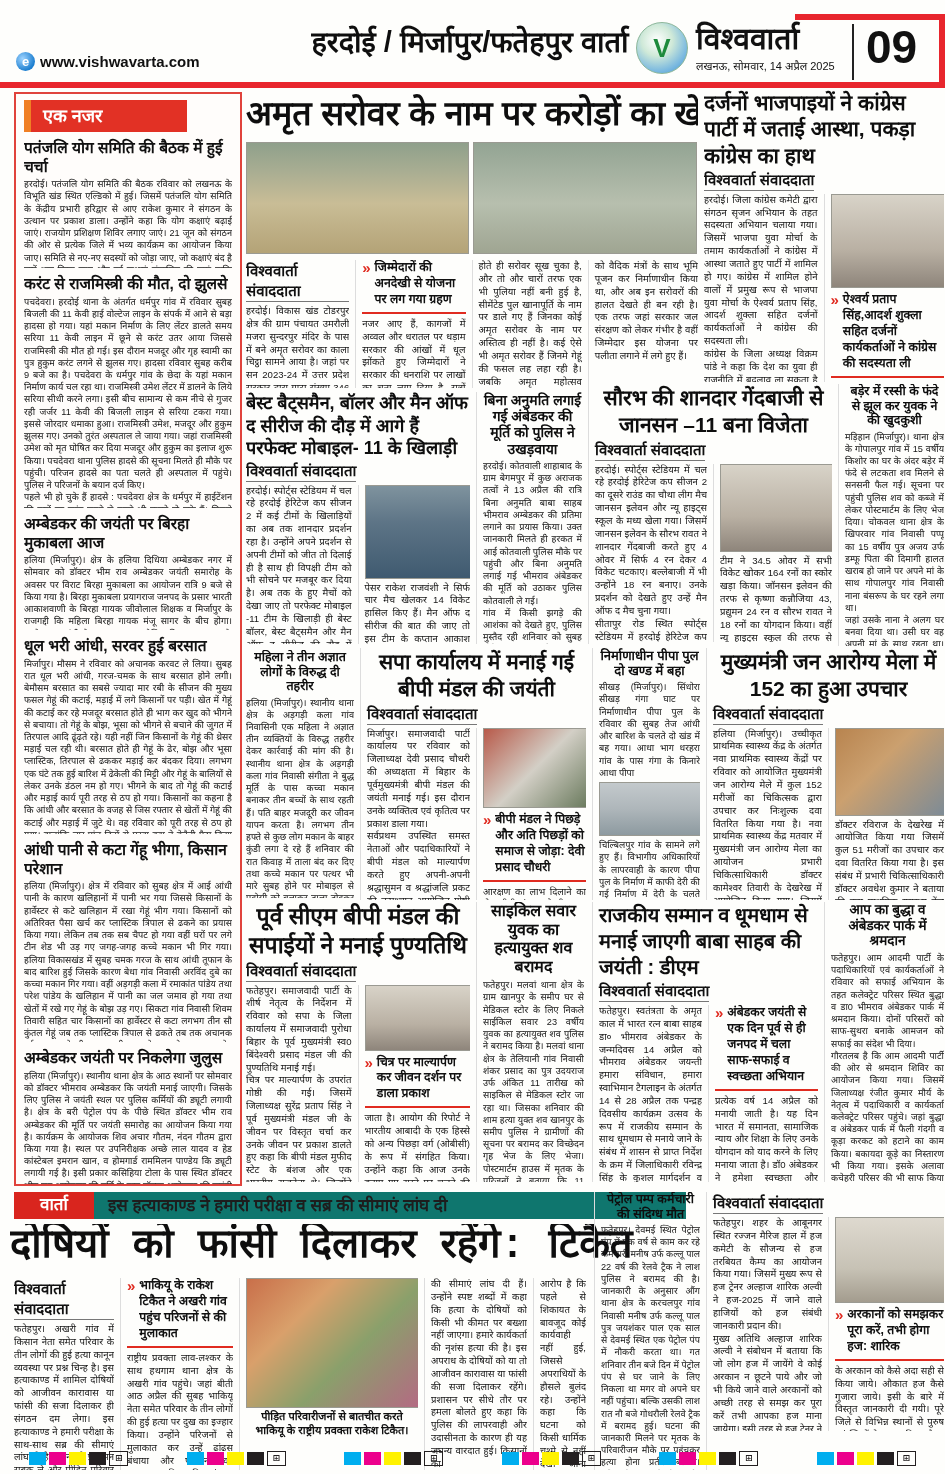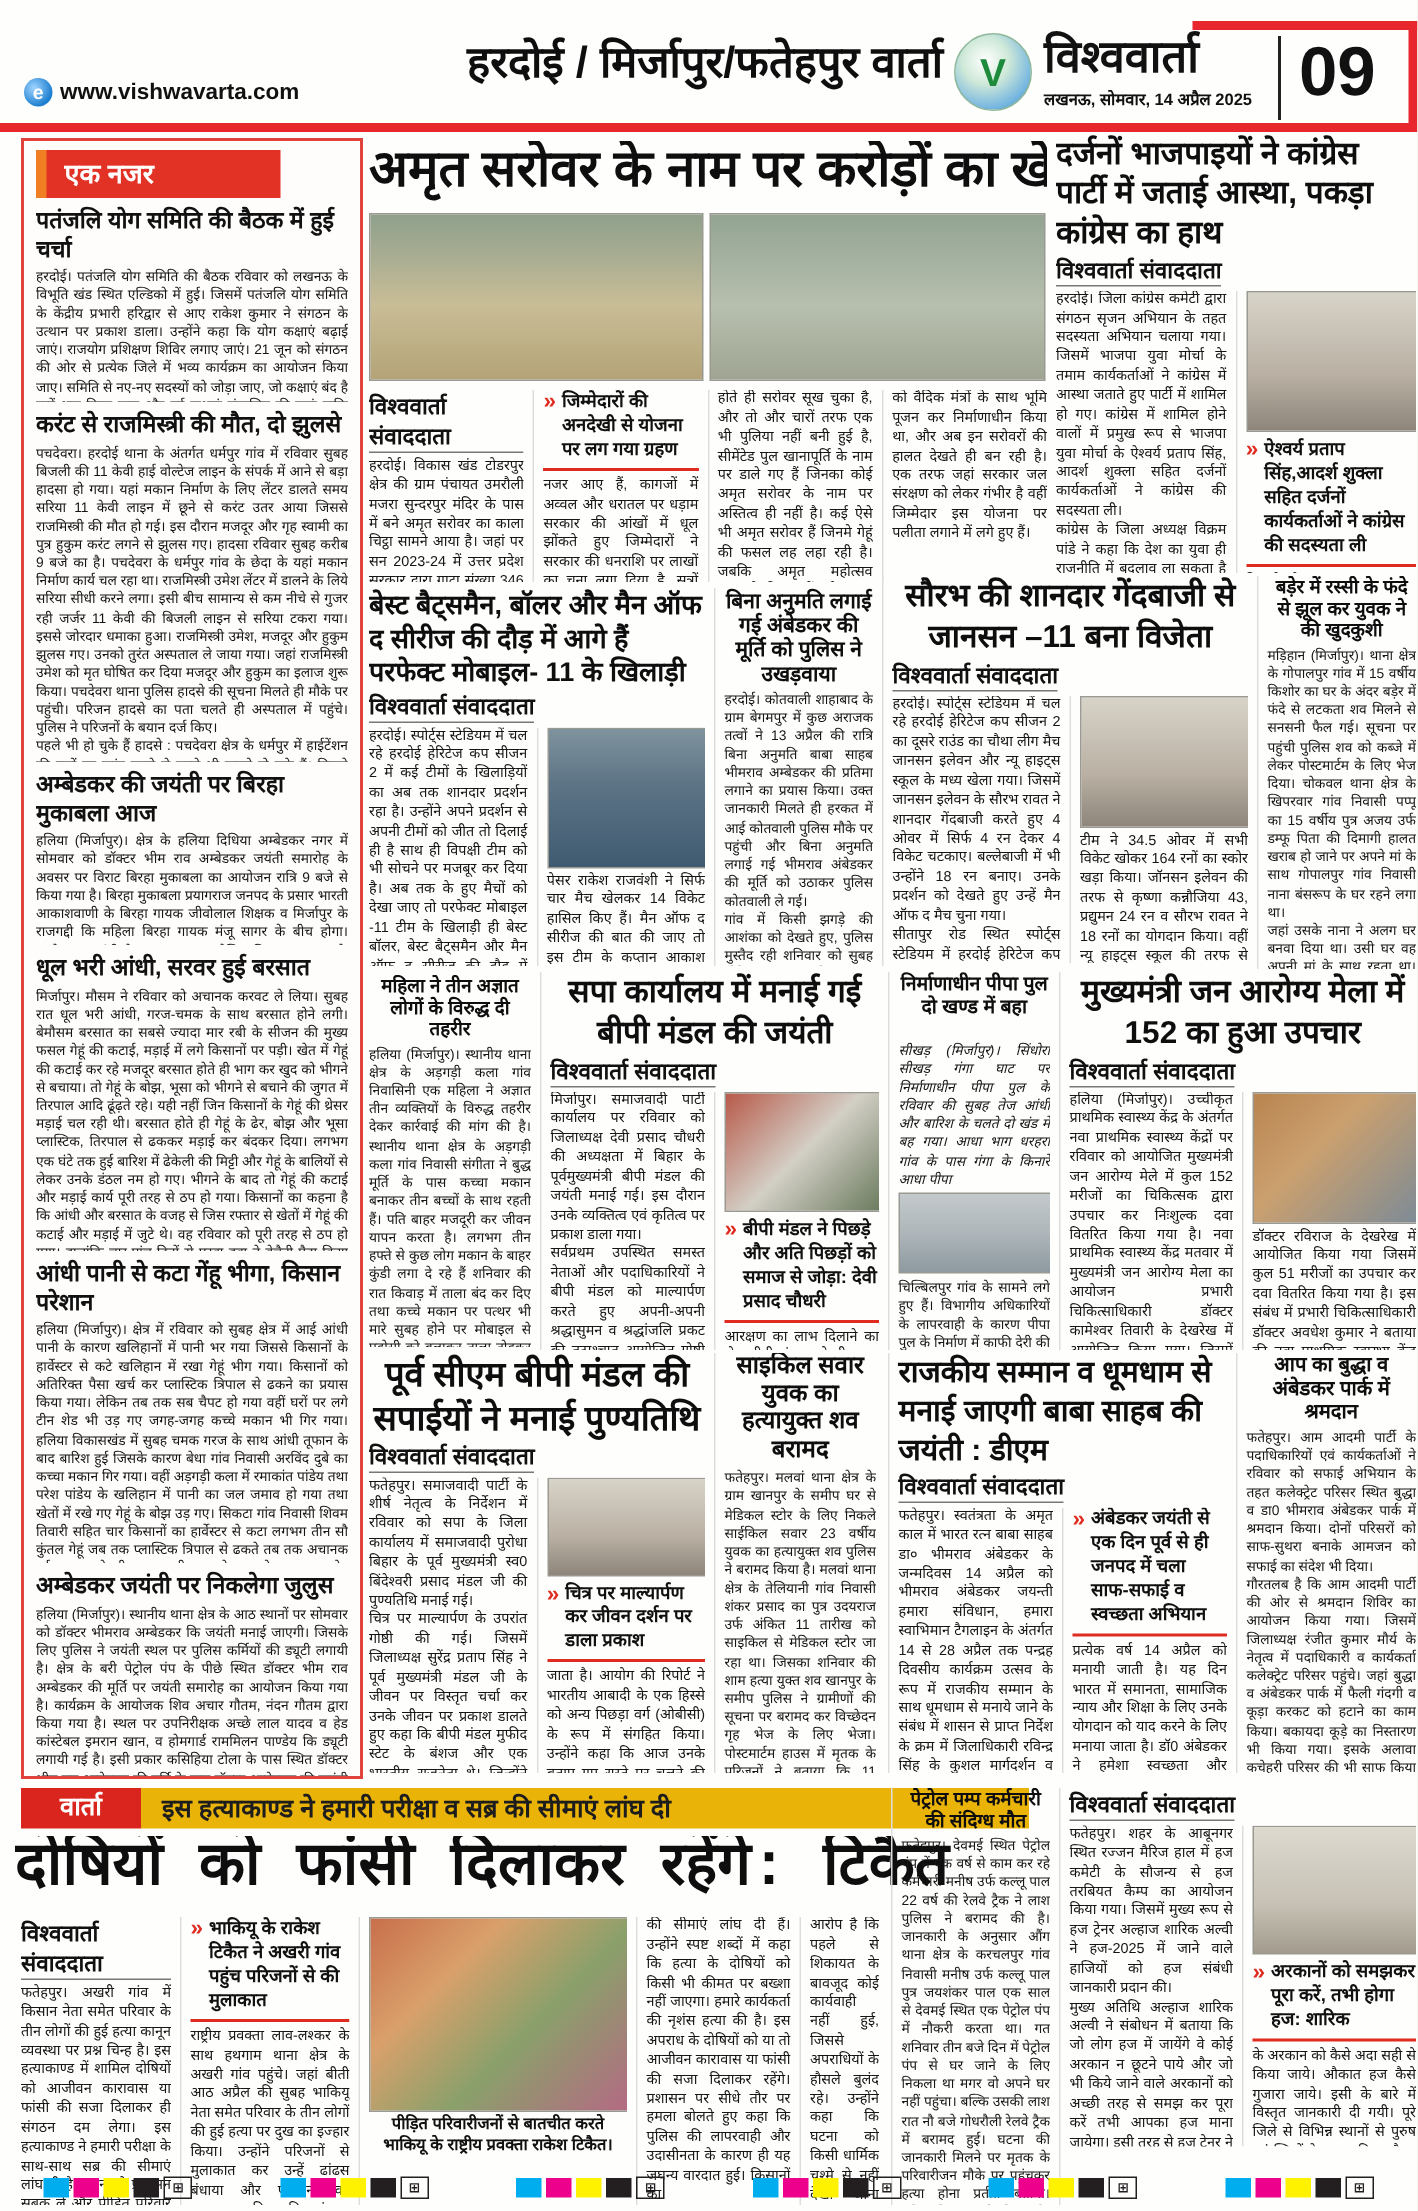--- a/index.html
+++ b/index.html
@@ -34,36 +34,36 @@
   
   #site{left:16px;top:52px;display:flex;align-items:center;gap:5px;font-weight:bold;font-size:15px;}
   #eicon{width:19px;height:19px;border-radius:50%;background:radial-gradient(circle at 35% 35%,#9fd4ff,#1d7fd0 70%);
          color:#fff;font-size:13px;font-weight:bold;text-align:center;line-height:19px;}
   #secthead{left:250px;top:26px;width:440px;font-size:29px;}
   #masthead{left:636px;top:22px;display:flex;gap:8px;align-items:center;}
   #globe{width:50px;height:50px;border-radius:50%;
          background:radial-gradient(circle at 40% 35%,#ffffff 0%,#cfe9d8 35%,#79b8e0 70%,#3e8fc4 100%);
          border:1px solid #8db79a;color:#1d8a3c;font-size:26px;font-weight:bold;text-align:center;line-height:50px;}
   #papername{font-size:30px;font-weight:bold;line-height:1;}
-  #edition{font-size:11px;font-weight:bold;margin-top:4px;}
+  #edition{font-size:11px;font-weight:normal;margin-top:4px;}
   #hdr-vline{left:852px;top:24px;width:2px;height:56px;background:#222;}
   #pageno{left:866px;top:24px;font-size:46px;font-weight:bold;line-height:1;}
   .redframe-top{left:795px;top:14px;width:150px;height:6px;background:#e8262d;}
   .redframe-right{left:939px;top:14px;width:6px;height:68px;background:#e8262d;}
   #redrule{left:0;top:82px;width:945px;height:6px;background:#e8262d;}
   
   #onelook{left:14px;top:92px;width:228px;height:1094px;border:2px solid #e0433c;padding:6px 8px;overflow:hidden;background:#fffdfb;}
   #onelook-tab{width:132px;background:#e23125;border-left:7px solid #f07f24;color:#fff;
                font-weight:bold;font-size:18px;padding:3px 12px 5px;margin-bottom:4px;}
   .ol-art{overflow:hidden;margin-bottom:4px;}
   .ol-art h3{font-size:15.5px;font-weight:bold;line-height:1.2;margin:3px 0 2px;}
   
   #varta-label{left:14px;top:1192px;width:80px;height:27px;background:#d9251e;color:#fff;
                font-weight:bold;font-size:17px;text-align:center;line-height:26px;}
-  #strip{left:94px;top:1192px;width:592px;height:27px;background:#eab308;font-weight:bold;
+  #strip{left:94px;top:1192px;width:592px;height:27px;background:#0f766e;font-weight:bold;
          font-size:17px;line-height:27px;padding-left:14px;color:#1d1d1d;}
   #regs{left:0;top:1446px;width:945px;height:24px;display:flex;justify-content:space-around;align-items:center;}
   .reg{display:flex;gap:3px;align-items:center;}
   .sq{width:17px;height:13px;display:inline-block;}
   .sq-c{background:#00aeef;}.sq-m{background:#ec008c;}.sq-y{background:#fff200;}.sq-k{background:#231f20;}
   .crossbox{width:17px;height:13px;border:1.5px solid #231f20;display:flex;align-items:center;justify-content:center;
             font-size:9px;color:#231f20;font-weight:bold;line-height:1;}
 </style>
 </head>
 <body>
@@ -223,21 +223,21 @@
           <span>बीपी मंडल ने पिछड़े और अति पिछड़ों को समाज से जोड़ा: देवी प्रसाद चौधरी</span>
         </div>
         <p class="b">आरक्षण का लाभ दिलाने का श्रेय बीपी मंडल को ही जाता है।
 कहा कि पिछड़ों, शोषित लोकतांत्रिक अधिकार दिलाने व सामाजिक न्याय के योद्धा एवं बिहार के पूर्वमुख्यमंत्री बीपी मंडल एक ऐसे नेता थे, जो हमेशा गरीबों, नौजवानों व्यापारियों और हर तबके के लोगों की लड़ाई लड़ने का काम किया।</p>
       </div>
     </div>
   </div>
 
   <div class="abs" style="left:592px;top:648px;width:108px;height:252px;overflow:hidden;border-left:1px solid #ddd;padding-left:6px;">
     <h3 class="hl center" style="font-size:13px;">निर्माणाधीन पीपा पुल दो खण्ड में बहा</h3>
-    <p class="bs" style="margin-top:16px;font-style:italic;">सीखड़ (मिर्जापुर)। सिंधोरा सीखड़ गंगा घाट पर निर्माणाधीन पीपा पुल के रविवार की सुबह तेज आंधी और बारिश के चलते दो खंड में बह गया। आधा भाग धरहरा गांव के पास गंगा के किनारे आधा पीपा</p>
+    <p class="bs" style="margin-top:3px;">सीखड़ (मिर्जापुर)। सिंधोरा सीखड़ गंगा घाट पर निर्माणाधीन पीपा पुल के रविवार की सुबह तेज आंधी और बारिश के चलते दो खंड में बह गया। आधा भाग धरहरा गांव के पास गंगा के किनारे आधा पीपा</p>
     <div class="ph ph-river" style="width:100%;height:52px;margin:3px 0;"></div>
     <p class="bs">चिल्बिलपुर गांव के सामने लगे हुए हैं। विभागीय अधिकारियों के लापरवाही के कारण पीपा पुल के निर्माण में काफी देरी की गई निर्माण में देरी के चलते ग्रामीणों में आक्रोश व्याप्त है। ग्रामीणों ने बताया काफी दिनों से काम बंद कर दिया गया था जिसके चलते ग्रामीणों को गंगा पार करने में काफी कठिनाइयों का सामना करना पड़ रहा है। विभागीय उदासीनता के चलते पीपा पुल निर्माण में देरी हुई है जिसके चलते ग्रामीणों में आक्रोश व्याप्त है।</p>
   </div>
 
   <div class="abs" style="left:706px;top:648px;width:238px;height:252px;overflow:hidden;border-left:1px solid #ddd;padding-left:6px;">
     <h2 class="hl center" style="font-size:21px;line-height:1.3;">मुख्यमंत्री जन आरोग्य मेला में 152 का हुआ उपचार</h2>
     <span class="byl">विश्ववार्ता संवाददाता</span>
     <div class="cols" style="height:172px;">
       <div>
           <p class="b">हलिया (मिर्जापुर)। उच्चीकृत प्राथमिक स्वास्थ्य केंद्र के अंतर्गत नवा प्राथमिक स्वास्थ्य केंद्रों पर रविवार को आयोजित मुख्यमंत्री जन आरोग्य मेले में कुल 152 मरीजों का चिकित्सक द्वारा उपचार कर निःशुल्क दवा वितरित किया गया है। नवा प्राथमिक स्वास्थ्य केंद्र मतवार में मुख्यमंत्री जन आरोग्य मेला का आयोजन प्रभारी चिकित्साधिकारी डॉक्टर कामेश्वर तिवारी के देखरेख में आयोजित किया गया। जिसमें कुल 45 मरीजों का उपचार किया गया। इसी प्रकार नवा प्राथमिक स्वास्थ्य केंद्र इमग्ददंजन में आयोजित मुख्यमंत्री जन आरोग्य मेला का आयोजन डॉक्टर बालकृष्ण मिश्रा के देखरेख में सम्पन्न हुआ। जिसमें कुल 56 मरीजों का उपचार किया गया। इसी प्रकार नवा प्राथमिक स्वास्थ्य केंद्र बरौधा में</p>

